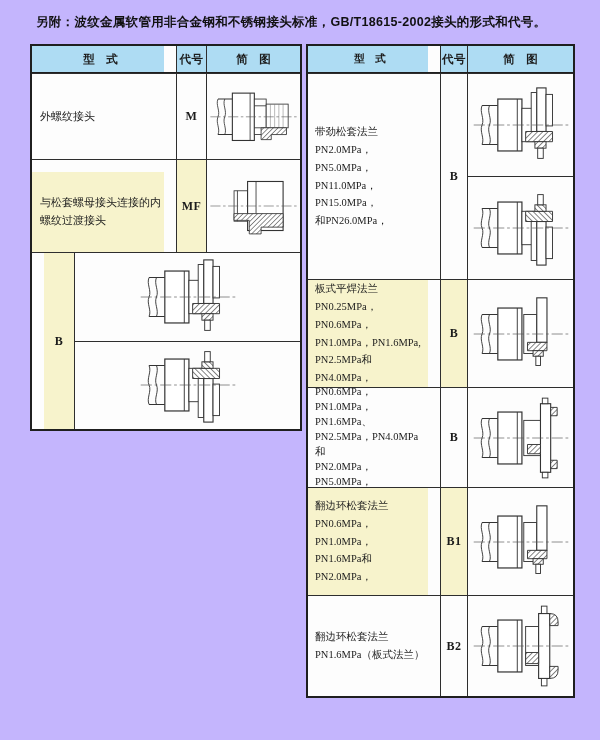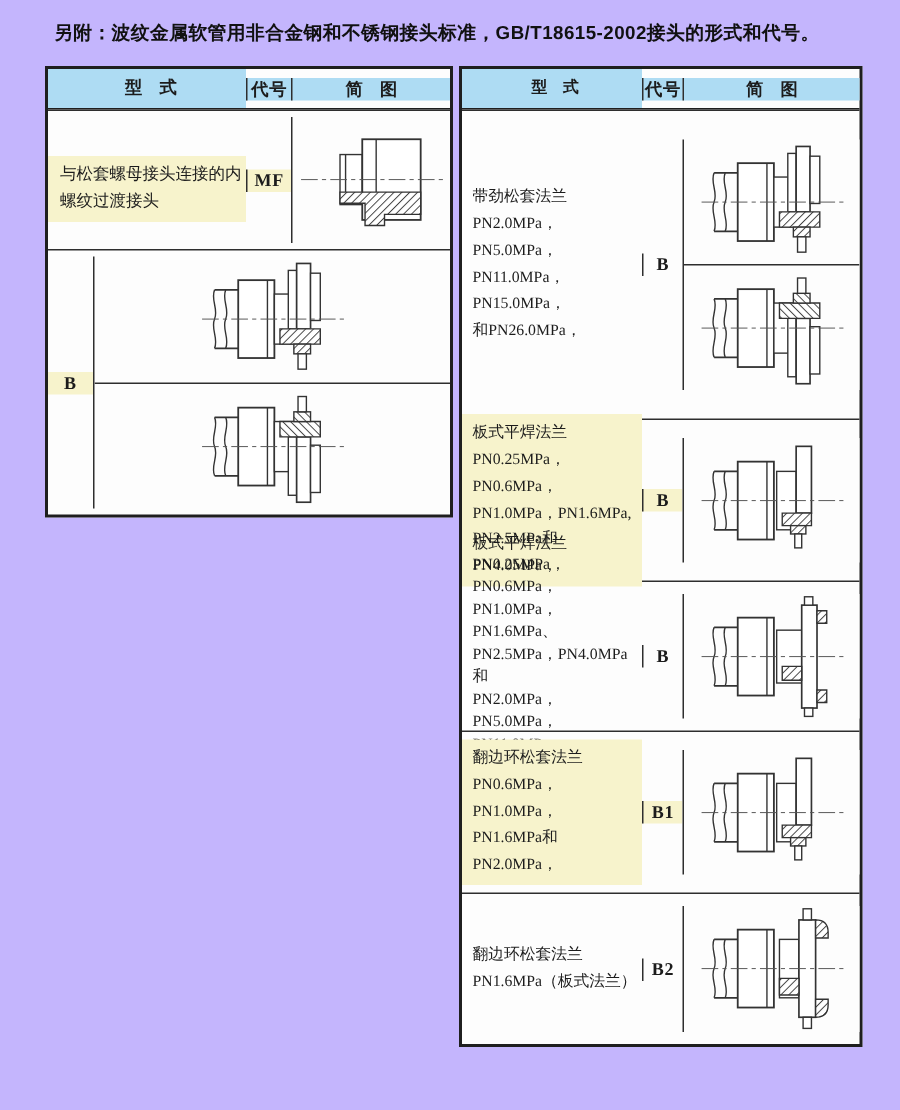--- a/index.html
+++ b/index.html
@@ -4,35 +4,35 @@
 <style>
   html,body{margin:0;padding:0;background:#ffffff;}
   .page{position:relative;width:600px;height:740px;background:#c4b5fd;overflow:hidden;
         font-family:"Liberation Serif", serif;color:#1c1c1c;padding-left:12px;}
   .title{position:absolute;left:36px;top:14px;width:545px;
          font-family:"Liberation Sans", sans-serif;font-size:12.5px;font-weight:bold;
          letter-spacing:0.3px;color:#111;}
   .tbl{position:absolute;top:44px;border:2px solid #1f1f1f;background:#fdfdfd;box-sizing:border-box;}
   .ltbl{left:30px;width:272px;}
   .rtbl{left:306px;width:269px;}
-  .tr{display:flex;box-sizing:border-box;align-items:center;}
+  .tr{display:flex;box-sizing:border-box;}
   .tr + .tr{border-top:1.4px solid #2e2e2e;}
   .thead{height:27px;border-bottom:0.8px solid #1f1f1f;}
   .td{box-sizing:border-box;overflow:hidden;}
   .td + .td{border-left:1.4px solid #2e2e2e;}
   .c-type{display:flex;flex-direction:column;justify-content:center;
           padding:4px 3px 4px 8px;white-space:pre-line;font-size:11px;line-height:1.62;}
   .rtbl .c-type{font-size:10.5px;line-height:1.7;padding-left:7px;}
   .rtbl .tr-r3 .c-type{line-height:1.42;}
   .ltbl .c-type{width:132px;}
   .ltbl .c-code{width:30px;}
   .rtbl .c-type{width:120px;}
   .rtbl .c-code{width:27px;}
   .c-code{display:flex;align-items:center;justify-content:center;
-          font-size:12px;font-weight:600;letter-spacing:0.5px;}
+          font-size:12px;font-weight:600;letter-spacing:0.5px;margin-left:12px;}
   .c-diag{flex:1;display:flex;flex-direction:column;background:#fdfdfd;}
   .hcell{display:flex;align-items:center;justify-content:center;
          font-family:"Liberation Sans", sans-serif;font-size:11.5px;font-weight:bold;}
   .dwrap{flex:1;display:flex;align-items:center;justify-content:center;overflow:hidden;}
   .dwrap + .dwrap{border-top:1.4px solid #2e2e2e;}
   svg.fit{width:102px;height:96%;max-height:84px;}
 </style>
 </head>
 <body>
 
@@ -49,20 +49,42 @@
 
   <div class="title">另附：波纹金属软管用非合金钢和不锈钢接头标准，GB/T18615-2002接头的形式和代号。</div>
 
   <div class="tbl ltbl">
     <div class="tr thead">
       <div class="td hcell c-type" style="background: rgb(174, 220, 243);">型　式</div>
       <div class="td hcell c-code" style="background: rgb(174, 220, 243);">代号</div>
       <div class="td hcell c-diag" style="flex-direction: row; background: rgb(174, 220, 243);">简　图</div>
     </div>
 
+    <div class="tr" style="height:86px">
+      <div class="td c-type">外螺纹接头</div>
+      <div class="td c-code">M</div>
+      <div class="td c-diag">
+        <div class="dwrap">
+            <svg class="fit" viewBox="0 0 110 90" stroke-width="1">
+              <path d="M13,24 H30 M13,66 H30" stroke="#333333" fill="none" stroke-width="1.2"></path>
+    <path d="M13,24 c-3,7 3,14 0,21 c-3,7 3,14 0,21" stroke="#333333" fill="none"></path>
+    <path d="M21,24 c-3,7 3,14 0,21 c-3,7 3,14 0,21" stroke="#333333" fill="none"></path>
+              <rect x="30" y="17" width="26" height="56" stroke="#333333" fill="#fff" stroke-width="1.3"></rect>
+    <line x1="51" y1="17" x2="51" y2="73" stroke="#333333" fill="none"></line>
+              <rect x="56" y="24" width="14" height="42" stroke="#333333" fill="#fff"></rect>
+         <line x1="56" y1="32" x2="70" y2="32" stroke="#333333" fill="none"></line>
+              <line x1="56" y1="58" x2="70" y2="58" stroke="#333333" fill="none"></line>
+         <rect x="70" y="30" width="26" height="28" stroke="#333333" fill="#fff"></rect>
+         <path d="M75,30 v28 M80,30 v28 M85,30 v28 M90,30 v28" stroke="#777" fill="none" stroke-width="0.6"></path>
+         <path d="M64,58 h30 v8 h-18 v6 h-12 z" stroke="#333333" fill="url(#hatch)"></path>
+              <line x1="4" y1="45" x2="106" y2="45" stroke="#555" stroke-width="0.7" stroke-dasharray="12 3 3 3"></line>
+            </svg>
+          </div>
+      </div>
+    </div>
 
 
 
     <div class="tr" style="height:93px">
       <div class="td c-type" style="background: rgb(247, 243, 204); margin-top: 12px;">与松套螺母接头连接的内
 螺纹过渡接头</div>
       <div class="td c-code" style="background: rgb(247, 243, 204);">MF</div>
       <div class="td c-diag">
         <div class="dwrap">
             <svg class="fit" viewBox="0 0 110 90" stroke-width="1">

